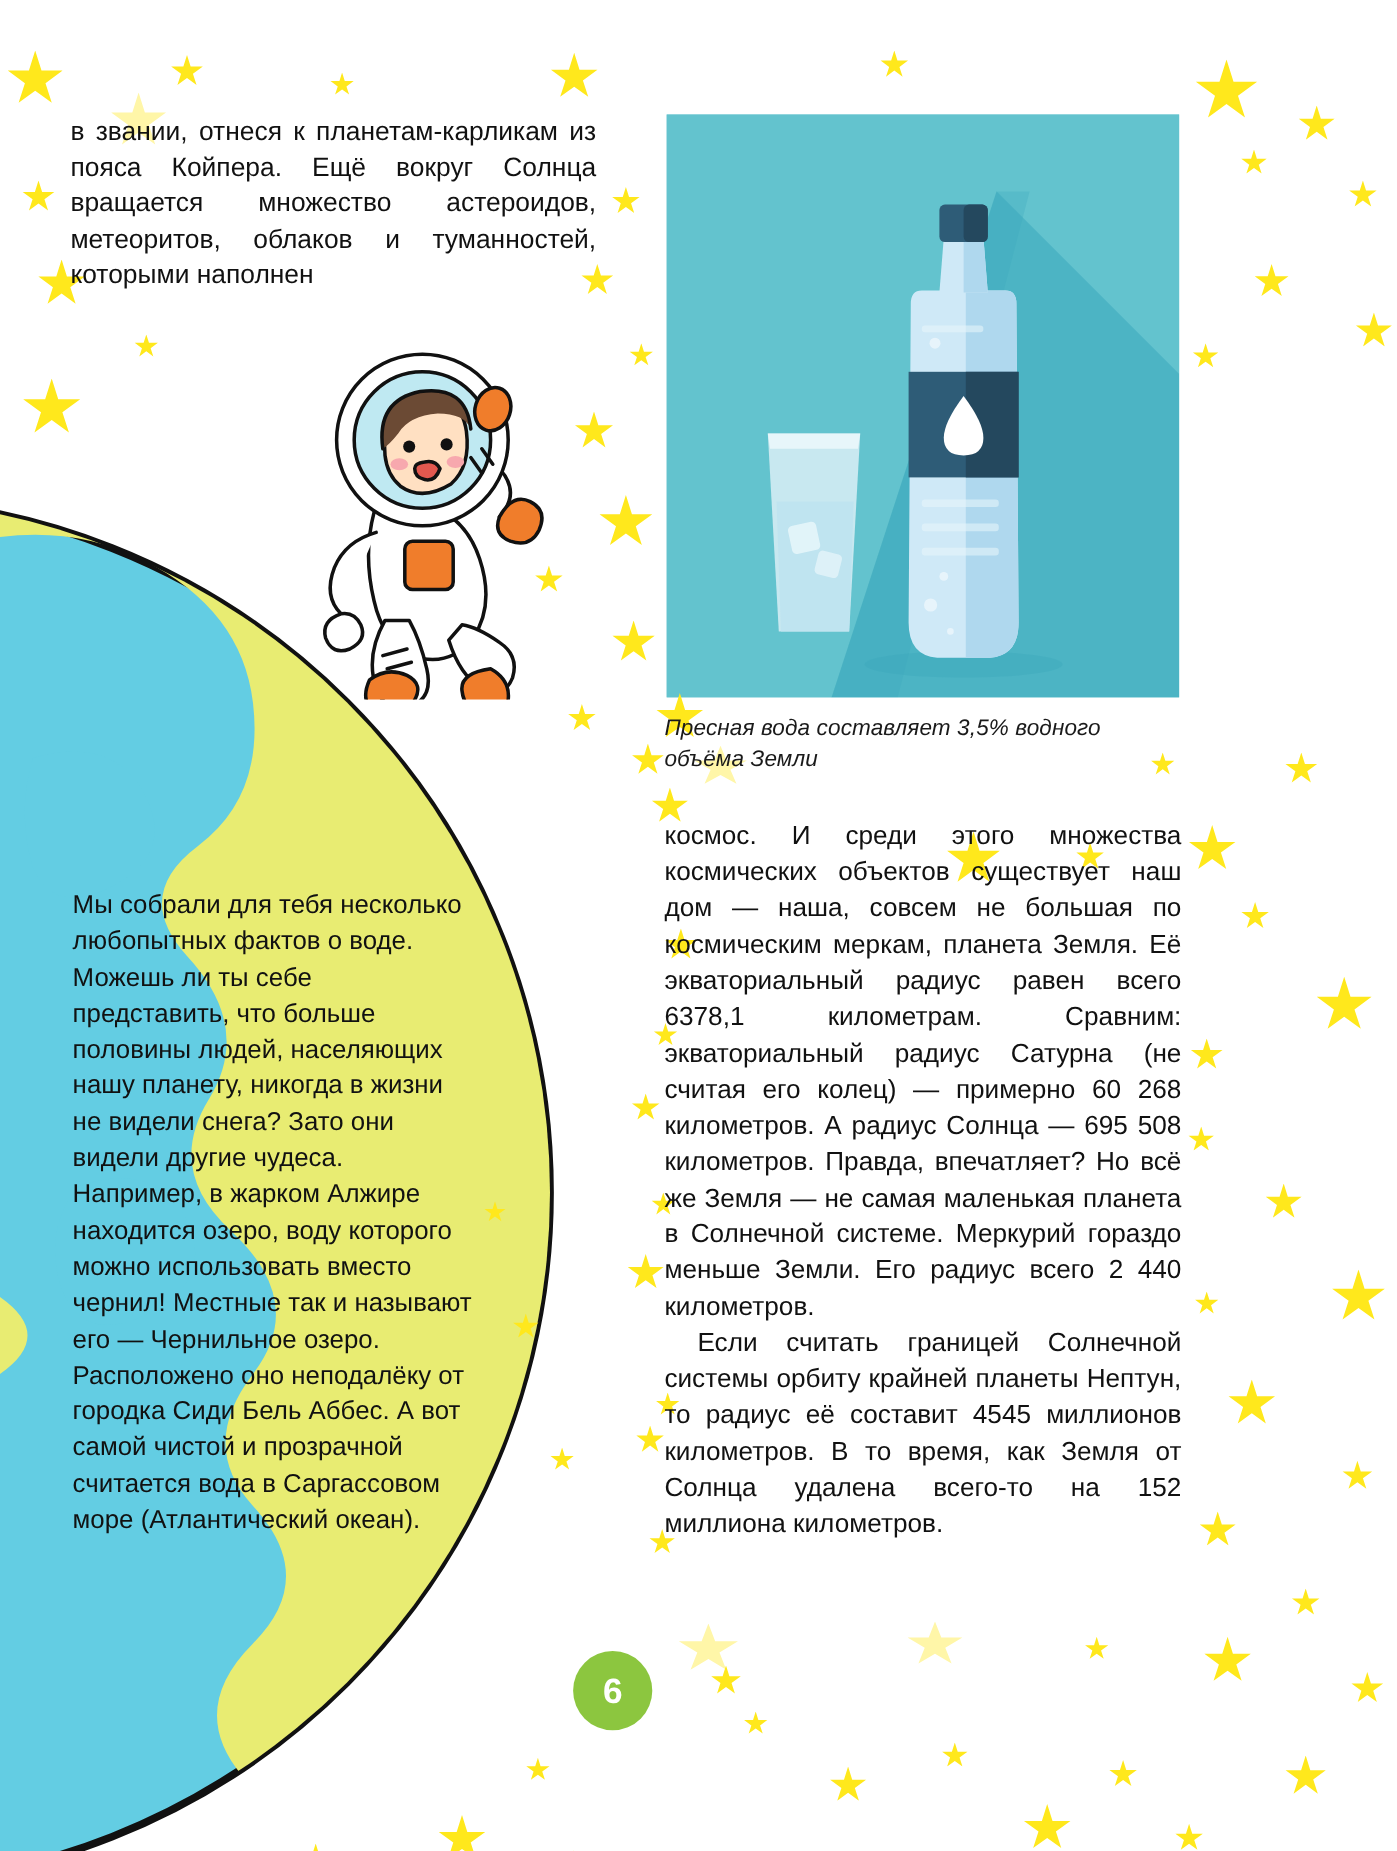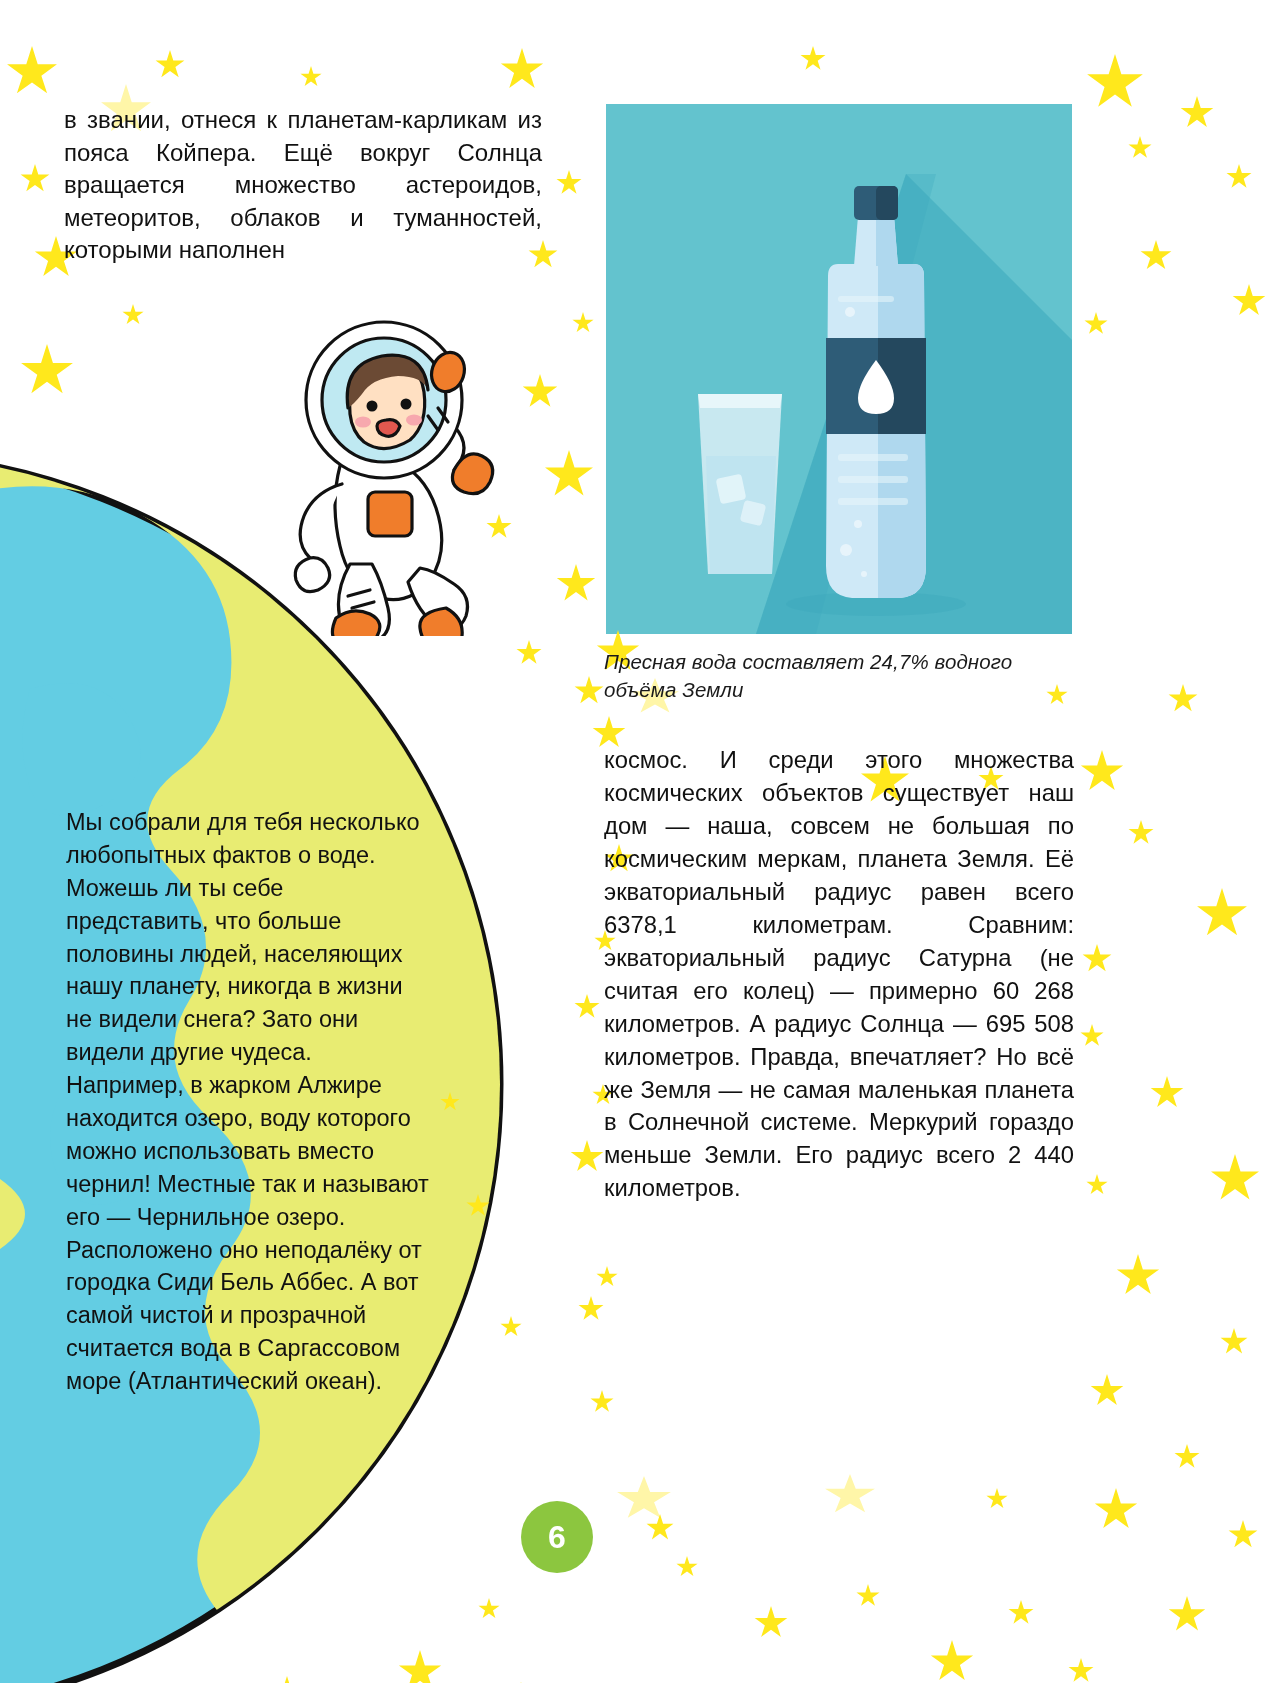--- a/index.html
+++ b/index.html
@@ -361,23 +361,24 @@
         <circle cx="258" cy="470" r="3"></circle>
       </g>
     </svg>
   </div>
 
   <div class="col-left-top">в звании, отнеся к планетам-карликам из пояса Койпера. Ещё вокруг Солнца вращается множество астероидов, метеоритов, облаков и туманностей, которыми наполнен</div>
 
 
   <div class="col-left-body">Мы собрали для тебя несколько любопытных фактов о воде. Можешь ли ты себе представить, что больше половины людей, населяющих нашу планету, никогда в жизни не видели снега? Зато они видели другие чудеса. Например, в жарком Алжире находится озеро, воду которого можно использовать вместо чернил! Местные так и называют его — Чернильное озеро. Расположено оно неподалёку от городка Сиди Бель Аббес. А вот самой чистой и прозрачной считается вода в Саргассовом море (Атлантический океан).</div>
 
-  <div class="photo-caption">Пресная вода составляет 24,7% водного объёма Земли</div>
+  <div class="photo-caption">Пресная вода составляет 3,5% водного объёма Земли</div>
 
   <div class="col-right">
     <p>космос. И среди этого множества космических объектов существует наш дом — наша, совсем не большая по космическим меркам, планета Земля. Её экваториальный радиус равен всего 6378,1 километрам. Сравним: экваториальный радиус Сатурна (не считая его колец) — примерно 60 268 километров. А радиус Солнца — 695 508 километров. Правда, впечатляет? Но всё же Земля — не самая маленькая планета в Солнечной системе. Меркурий гораздо меньше Земли. Его радиус всего 2 440 километров.</p>
+    <p class="indent">Если считать границей Солнечной системы орбиту крайней планеты Нептун, то радиус её составит 4545 миллионов километров. В то время, как Земля от Солнца удалена всего-то на 152 миллиона километров.</p>
   </div>
 
   <div class="page-badge">
     <span>6</span>
   </div>
 
 </div>
 
 </body></html>

